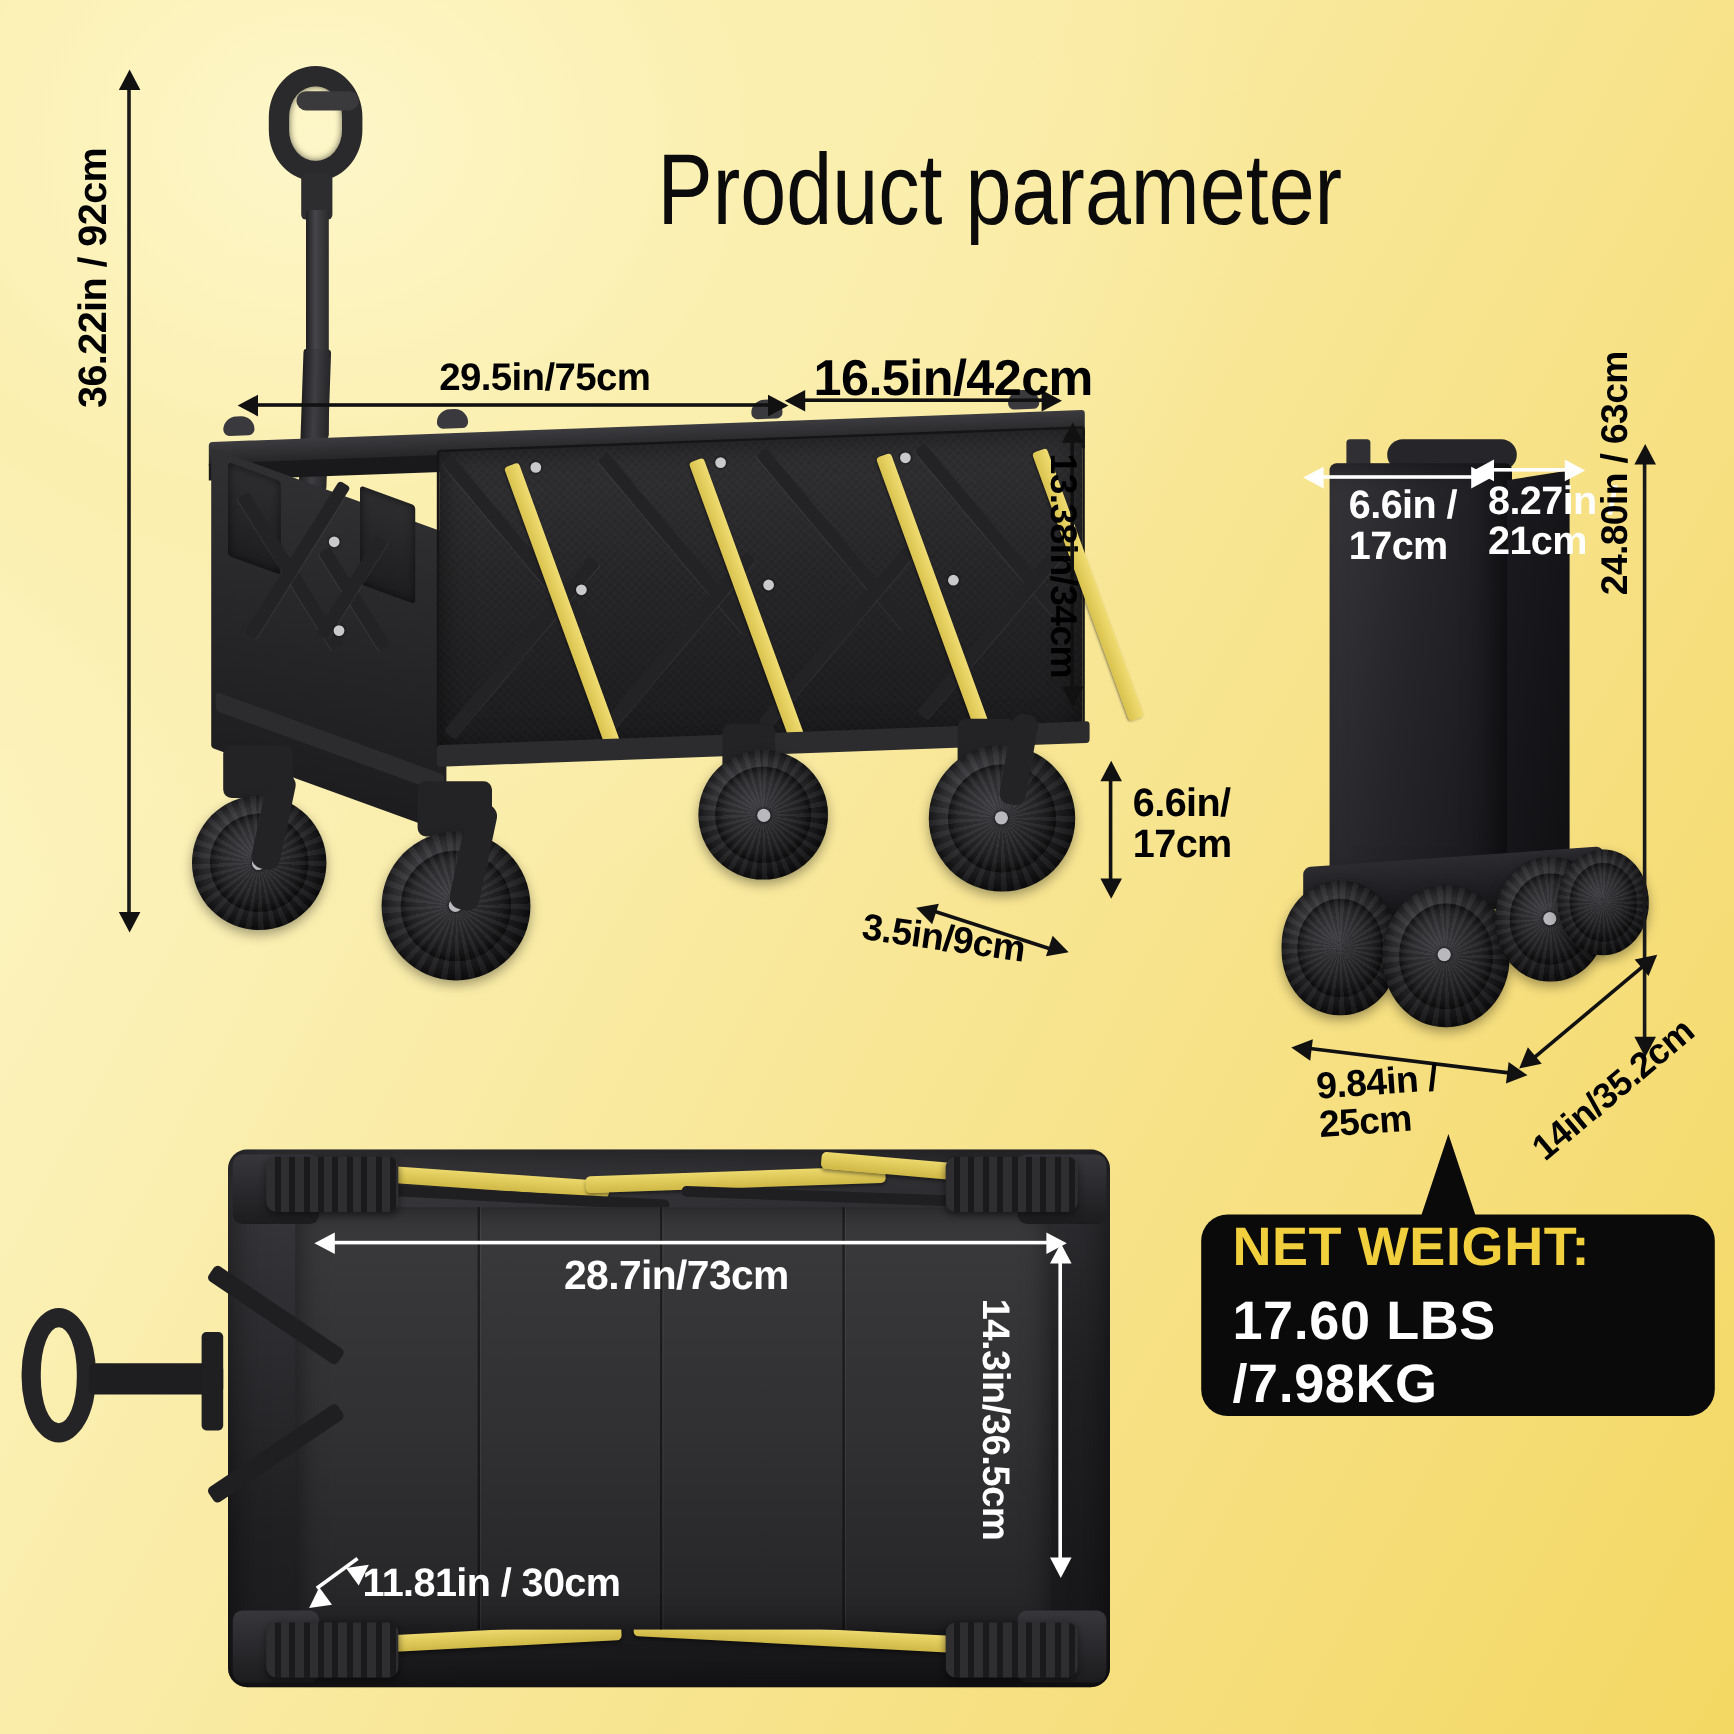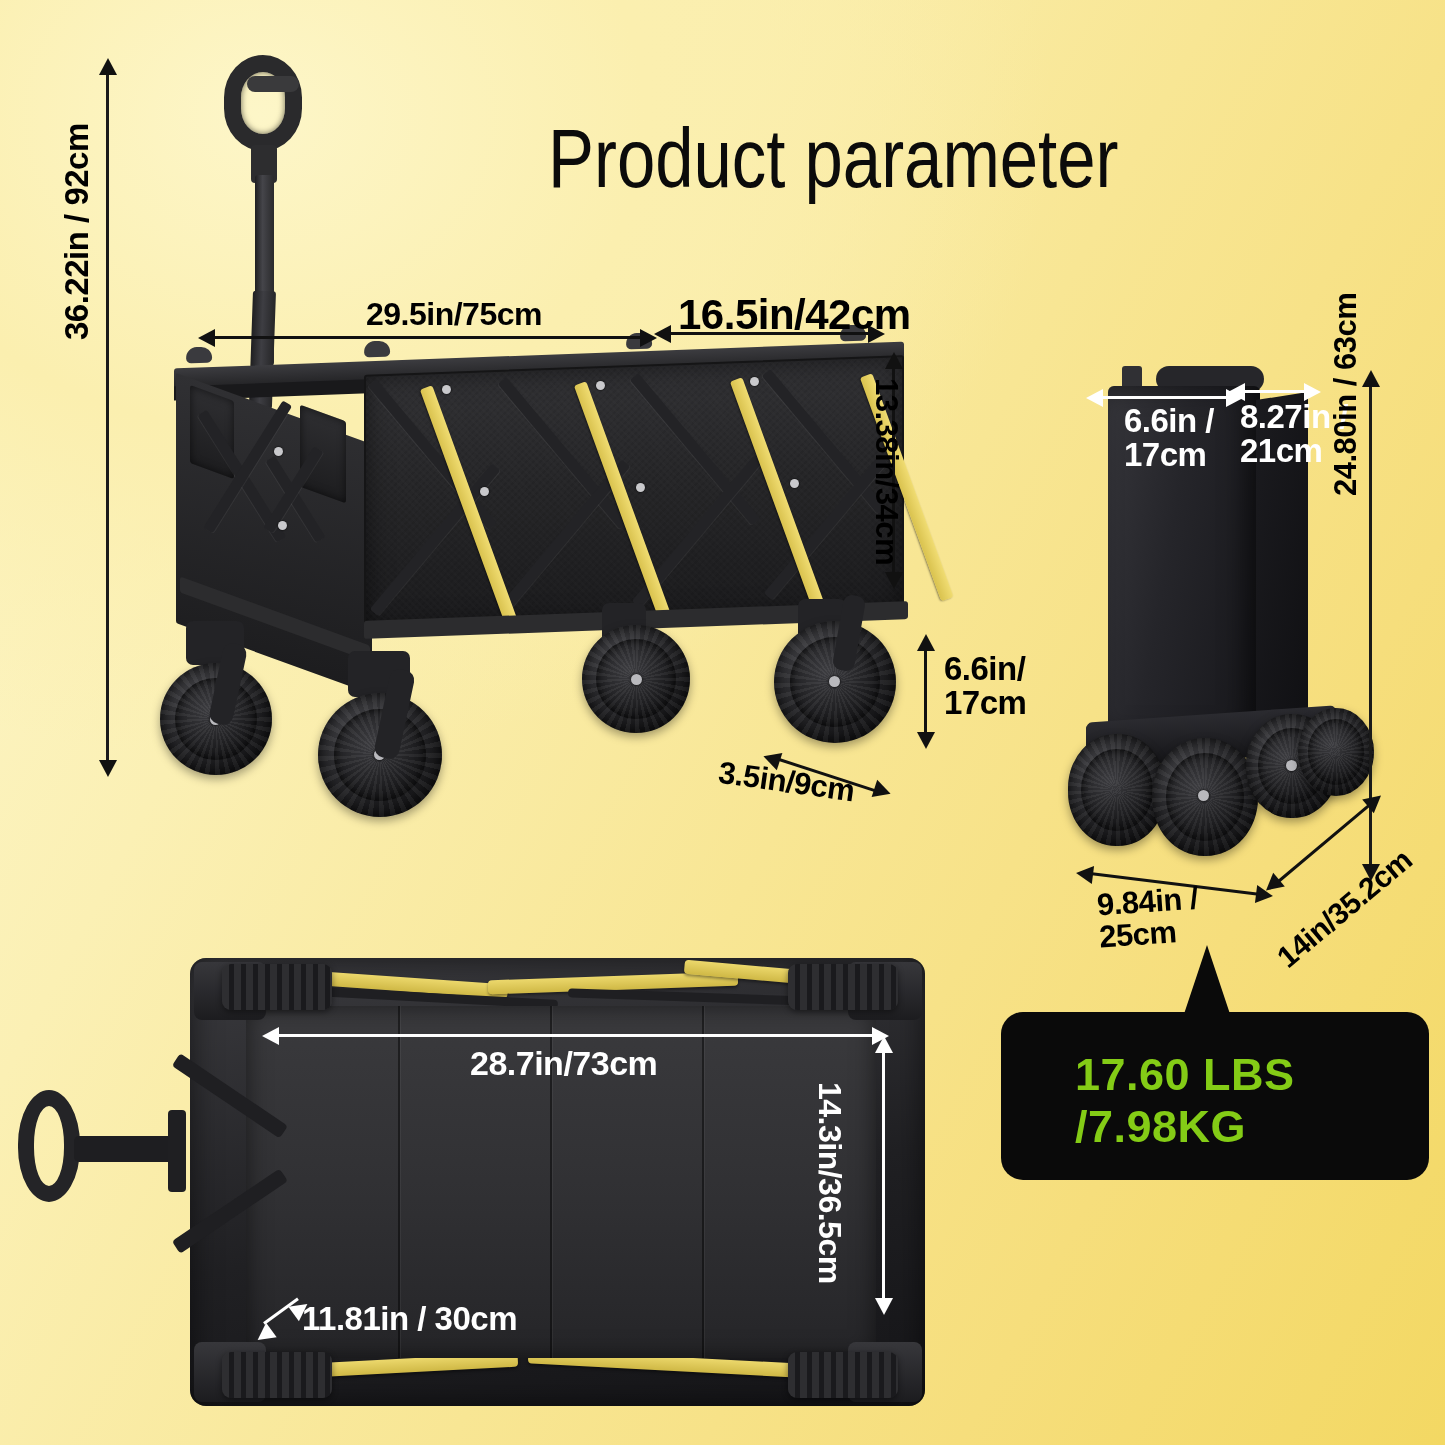--- a/index.html
+++ b/index.html
@@ -46,21 +46,21 @@
   }
 
   
   #nwbox{
     position:absolute;left:1001px;top:1012px;width:428px;height:168px;
     background:#0a0a0a;border-radius:22px;
     display:flex;flex-direction:column;justify-content:center;
     padding-left:26px;box-sizing:border-box;
   }
   #nwbox .l1{color:#f2cf3c;font-size:45px;font-weight:700;letter-spacing:.5px;}
-  #nwbox .l2{color:#84cc16;font-size:45px;font-weight:700;letter-spacing:.5px;margin-top:10px;margin-left:48px;}
+  #nwbox .l2{color:#ffffff;font-size:45px;font-weight:700;letter-spacing:.5px;margin-top:10px;}
   #nwpoint{position:absolute;left:1183px;top:945px;width:0;height:0;
     border-left:24px solid transparent;border-right:24px solid transparent;border-bottom:72px solid #0a0a0a;}
 
   
   #wagon{position:absolute;left:150px;top:55px;width:790px;height:770px;}
   .mblk{position:absolute;background:#2c2c2e;}
 
   
   .h-ring{position:absolute;left:74px;top:0px;width:78px;height:96px;
     border:17px solid #2a2a2c;border-radius:46px/50px;box-sizing:border-box;
@@ -352,16 +352,17 @@
   <div class="arw d wd" style="left:875px;top:1298px;"></div>
   <div class="lbl w" style="left:846px;top:1082px;font-size:32px;transform:rotate(90deg);transform-origin:left top;width:300px;">14.3in/36.5cm</div>
 
   <div class="dim h wht" style="left:264px;top:1322px;width:42px;transform:rotate(-36deg);transform-origin:left center;"></div>
   <div class="arw l wl" style="left:256px;top:1326px;transform:rotate(-36deg);"></div>
   <div class="arw r wr" style="left:292px;top:1300px;transform:rotate(-36deg);"></div>
   <div class="lbl w" style="left:302px;top:1302px;font-size:33px;">11.81in / 30cm</div>
 
   <div id="nwpoint"></div>
   <div id="nwbox">
+    <div class="l1">NET WEIGHT:</div>
     <div class="l2">17.60 LBS /7.98KG</div>
   </div>
 
 </div>
 
 </body></html>

